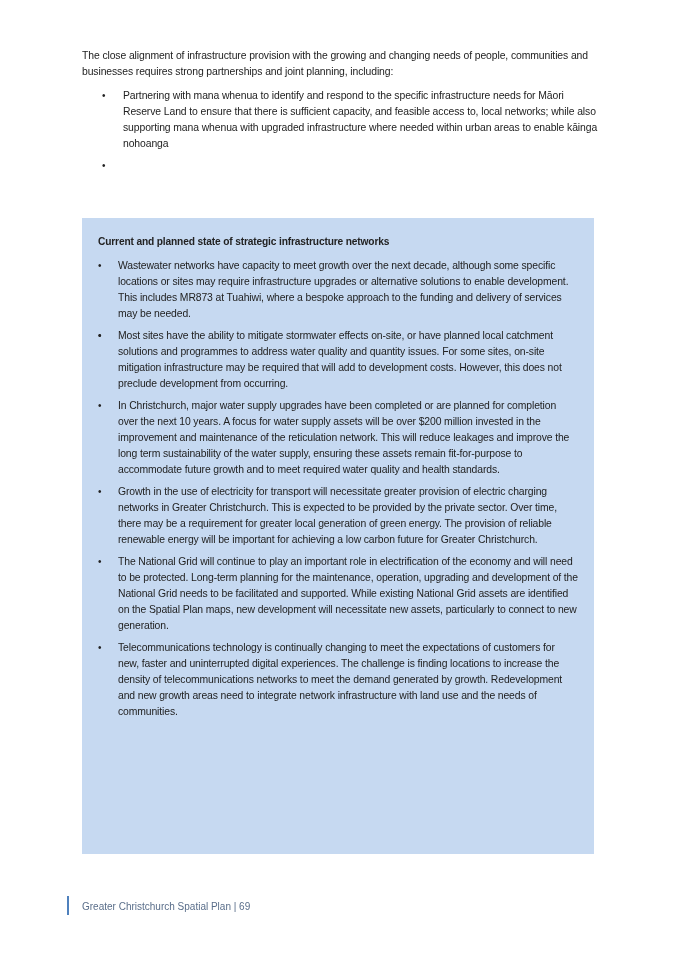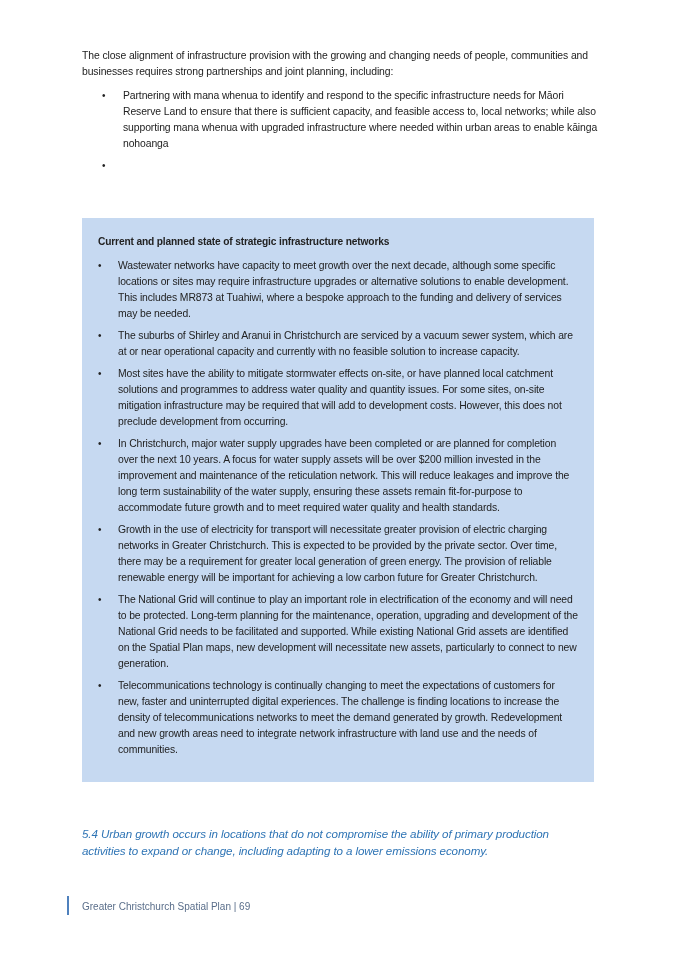--- a/index.html
+++ b/index.html
@@ -18,21 +18,21 @@
     position: absolute; top: 0; font-size: 10px;
   }
   .intro-list {
     position: absolute; left: 82px; top: 88px; width: 520px;
     font-size: 10.4px; line-height: 16px; letter-spacing: -0.1px;
   }
   .intro-list li { padding-left: 41px; margin-bottom: 6px; }
   .intro-list li .dot { left: 20px; }
 
   .box {
-    position: absolute; left: 82px; top: 218px; width: 512px; height: 564px;
+    position: absolute; left: 82px; top: 218px; width: 512px; height: 636px;
     background: #c6d9f1;
   }
   .box-title {
     position: absolute; left: 16px; top: 18px; font-weight: bold;
     font-size: 10.2px; letter-spacing: -0.15px; margin: 0;
   }
   .box-list {
     position: absolute; left: 16px; top: 40px; width: 480px;
     font-size: 10.4px; line-height: 16px; letter-spacing: -0.12px;
   }
@@ -69,21 +69,20 @@
 
   <div class="box" style="background: rgb(198, 217, 241);">
     <p class="box-title">Current and planned state of strategic infrastructure networks</p>
     <ul class="bullets box-list">
       <li>
         <span class="dot">•</span>
         <span>Wastewater networks have capacity to meet growth over the next decade, although some specific locations or sites may require infrastructure upgrades or alternative solutions to enable development. This includes MR873 at Tuahiwi, where a bespoke approach to the funding and delivery of services may be needed.</span>
       </li>
       <li>
         <span class="dot">•</span>
-        <span>The suburbs of Shirley and Aranui in Christchurch are serviced by a vacuum sewer system, which are at or near operational capacity and currently with no feasible solution to increase capacity.</span>
       </li>
       <li>
         <span class="dot">•</span>
         <span>Most sites have the ability to mitigate stormwater effects on-site, or have planned local catchment solutions and programmes to address water quality and quantity issues. For some sites, on-site mitigation infrastructure may be required that will add to development costs. However, this does not preclude development from occurring.</span>
       </li>
       <li>
         <span class="dot">•</span>
         <span>In Christchurch, major water supply upgrades have been completed or are planned for completion over the next 10 years. A focus for water supply assets will be over $200 million invested in the improvement and maintenance of the reticulation network. This will reduce leakages and improve the long term sustainability of the water supply, ensuring these assets remain fit-for-purpose to accommodate future growth and to meet required water quality and health standards.</span>
       </li>
       <li>
@@ -94,17 +93,16 @@
         <span class="dot">•</span>
         <span>The National Grid will continue to play an important role in electrification of the economy and will need to be protected. Long-term planning for the maintenance, operation, upgrading and development of the National Grid needs to be facilitated and supported. While existing National Grid assets are identified on the Spatial Plan maps, new development will necessitate new assets, particularly to connect to new generation.</span>
       </li>
       <li>
         <span class="dot">•</span>
         <span>Telecommunications technology is continually changing to meet the expectations of customers for new, faster and uninterrupted digital experiences. The challenge is finding locations to increase the density of telecommunications networks to meet the demand generated by growth. Redevelopment and new growth areas need to integrate network infrastructure with land use and the needs of communities.</span>
       </li>
     </ul>
   </div>
 
-  <p class="subheading">5.4 Urban growth occurs in locations that do not compromise the ability of primary production activities to expand or change, including adapting to a lower emissions economy.</p>
 
   <div class="footer-bar" style="background: rgb(79, 129, 189);"></div>
   <div class="footer-text">Greater Christchurch Spatial Plan | 69</div>
 </div>
 
 </body></html>

